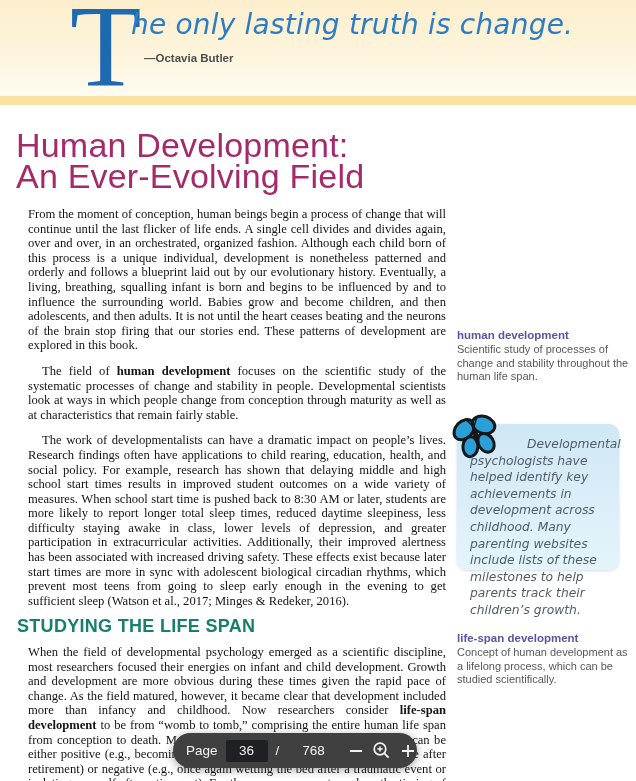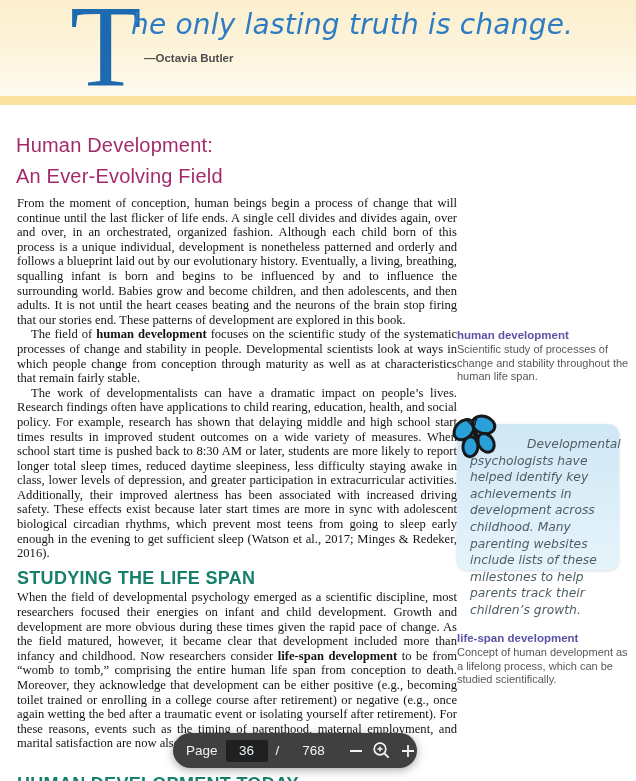--- a/index.html
+++ b/index.html
@@ -14,28 +14,28 @@
            color:#1e6ab0;font-weight:normal;}
   .quote-text{position:absolute;left:131px;top:8px;
               font-family:"DejaVu Sans",sans-serif;font-style:italic;
               font-size:28px;color:#2e7cc3;letter-spacing:0.2px;}
   .attribution{position:absolute;left:144px;top:52px;
                font-size:11.5px;font-weight:bold;color:#4e4e50;}
   .yellow-bar{position:absolute;left:0;top:96px;width:636px;height:9px;background:#fbe2a1;}
 
   
   .chapter-title{position:absolute;left:16px;top:130px;
-                 font-size:20px;line-height:31px;color:#a42a6c;font-weight:normal;
+                 font-size:34px;line-height:31px;color:#a42a6c;font-weight:normal;
                  letter-spacing:0.2px;}
 
   
   .main-col{position:absolute;left:17px;top:196px;width:440px;
             font-family:"Liberation Serif",serif;font-size:12.6px;line-height:14.6px;
             color:#141414;text-align:justify;}
-  .main-col p{margin:0;}
+  .main-col p{margin:11px;}
   .main-col p.indent{text-indent:14px;}
   .term-bold{font-weight:bold;}
   h3.section-heading{font-family:"Liberation Sans",sans-serif;font-size:18px;
        font-weight:bold;color:#17806a;letter-spacing:0.3px;margin:10px 0 5px 0;}
   h3.section-heading.second{margin-top:26px;margin-bottom:6px;}
 
   
   .def-block{position:absolute;left:457px;width:175px;}
   .def-block.first{top:329px;}
   .def-block.second{top:632px;}

